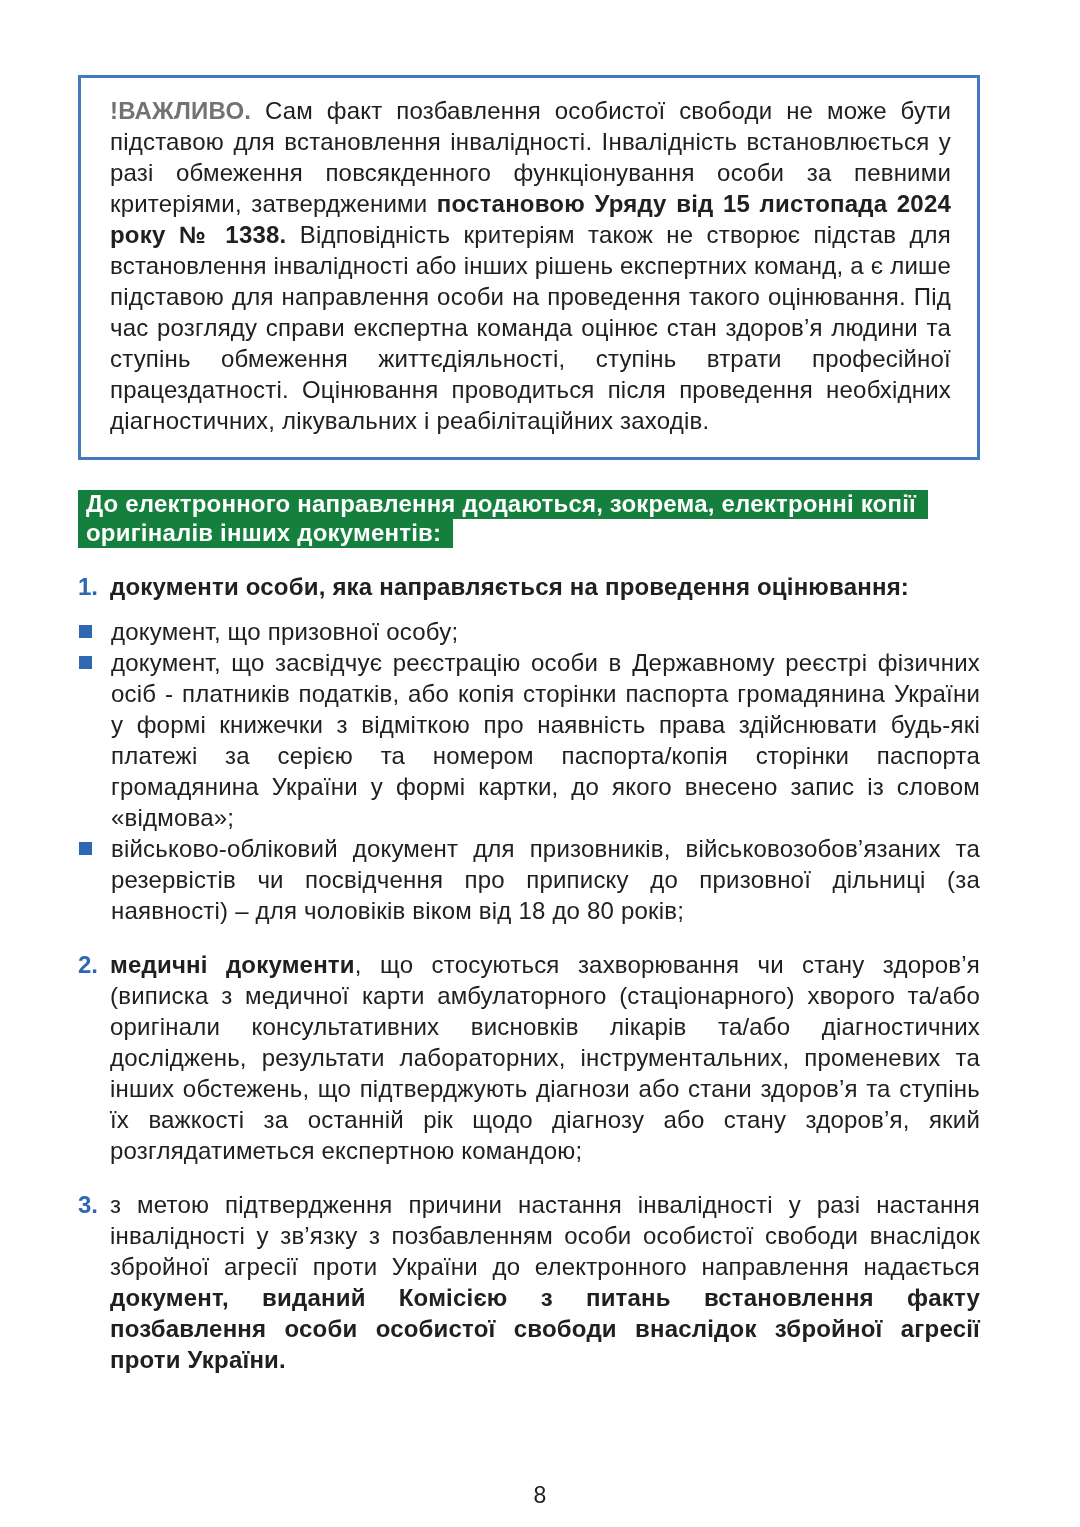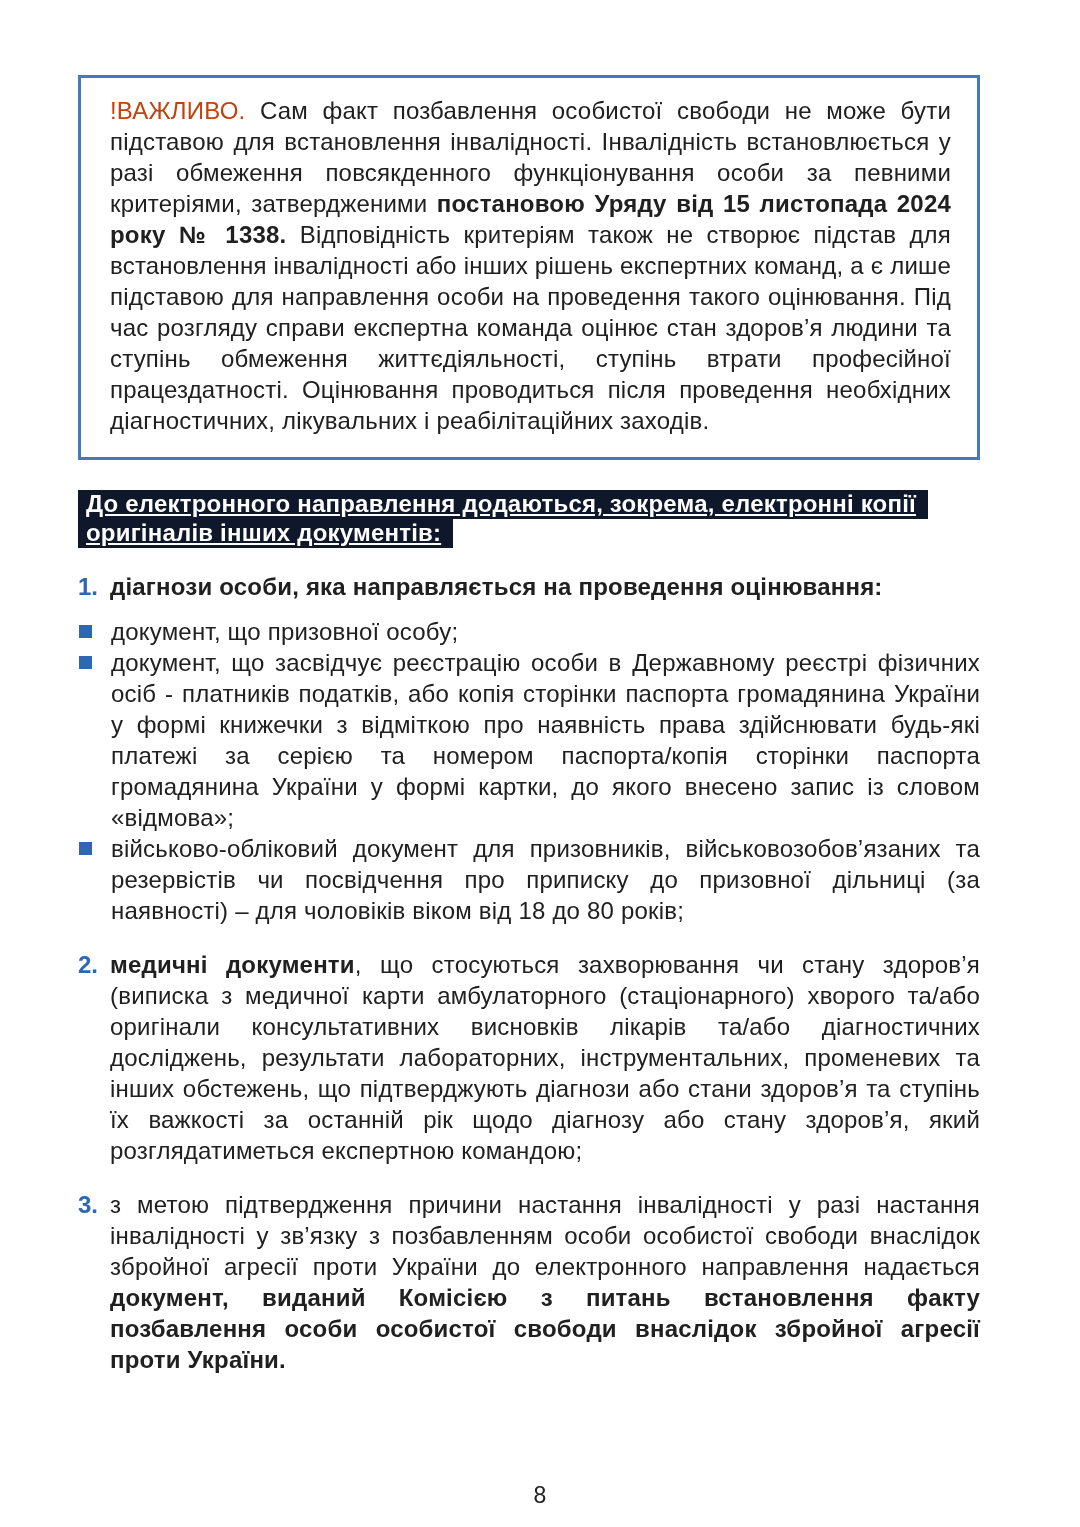--- a/index.html
+++ b/index.html
@@ -19,34 +19,33 @@
     border:3px solid #4579bd;
     padding:17px 26px 21px 29px;
     background:#ffffff;
   }
   .body-text {
     font-size:24px; line-height:31px;
     text-align:justify;
     hyphens:auto;
     letter-spacing:0.2px;
   }
-  .label-important { color:#c2410c; font-weight:normal;margin-top:28px; }
+  .label-important { color:#737373; font-weight:bold;margin-top:28px; }
   .b { font-weight:bold; }
 
   
   .heading-highlight { margin-top:30px; }
   .hl-line {
     display:table;
-    background:#0f172a;
+    background:#15803d;
     color:#ffffff;
     font-weight:bold;
     font-size:24px; line-height:28px;
     padding:0 12px 1px 8px;
     letter-spacing:0.2px;
-    text-decoration:underline;
   }
 
   
   .numbered-item { display:flex; margin-top:23px; }
   .num {
     flex:none; width:32px;
     color:#2e68b2; font-weight:bold;
     font-size:24px; line-height:31px;
   }
   .item-text { flex:1; }
@@ -79,21 +78,21 @@
       <p class="body-text"><span class="label-important">!ВАЖЛИВО.</span><span> Сам факт позбавлення особистої свободи не може бути підставою для встановлення інвалідності. Інвалідність встановлюється у разі обмеження повсякденного функціонування особи за певними критеріями, затвердженими </span><span class="b">постановою Уряду від 15 листопада 2024 року № 1338.</span><span> Відповідність критеріям також не створює підстав для встановлення інвалідності або інших рішень експертних команд, а є лише підставою для направлення особи на проведення такого оцінювання. Під час розгляду справи експертна команда оцінює стан здоров’я людини та ступінь обмеження життєдіяльності, ступінь втрати професійної працездатності. Оцінювання проводиться після проведення необхідних діагностичних, лікувальних і реабілітаційних заходів.</span></p>
     </div>
 
     <div class="heading-highlight">
       <span class="hl-line">До електронного направлення додаються, зокрема, електронні копії</span>
       <span class="hl-line">оригіналів інших документів:</span>
     </div>
 
     <div class="numbered-item">
       <span class="num">1.</span>
-      <p class="body-text item-text b">діагнози особи, яка направляється на проведення оцінювання:</p>
+      <p class="body-text item-text b">документи особи, яка направляється на проведення оцінювання:</p>
     </div>
 
     <div class="bullet-list">
       <div class="bullet">
         <span class="bullet-icon"></span>
         <p class="body-text bullet-text">документ, що призовної особу;</p>
       </div>
       <div class="bullet">
         <span class="bullet-icon"></span>
         <p class="body-text bullet-text">документ, що засвідчує реєстрацію особи в Державному реєстрі фізичних осіб - платників податків, або копія сторінки паспорта громадянина України у формі книжечки з відміткою про наявність права здійснювати будь-які платежі за серією та номером паспорта/копія сторінки паспорта громадянина України у формі картки, до якого внесено запис із словом «відмова»;</p>

